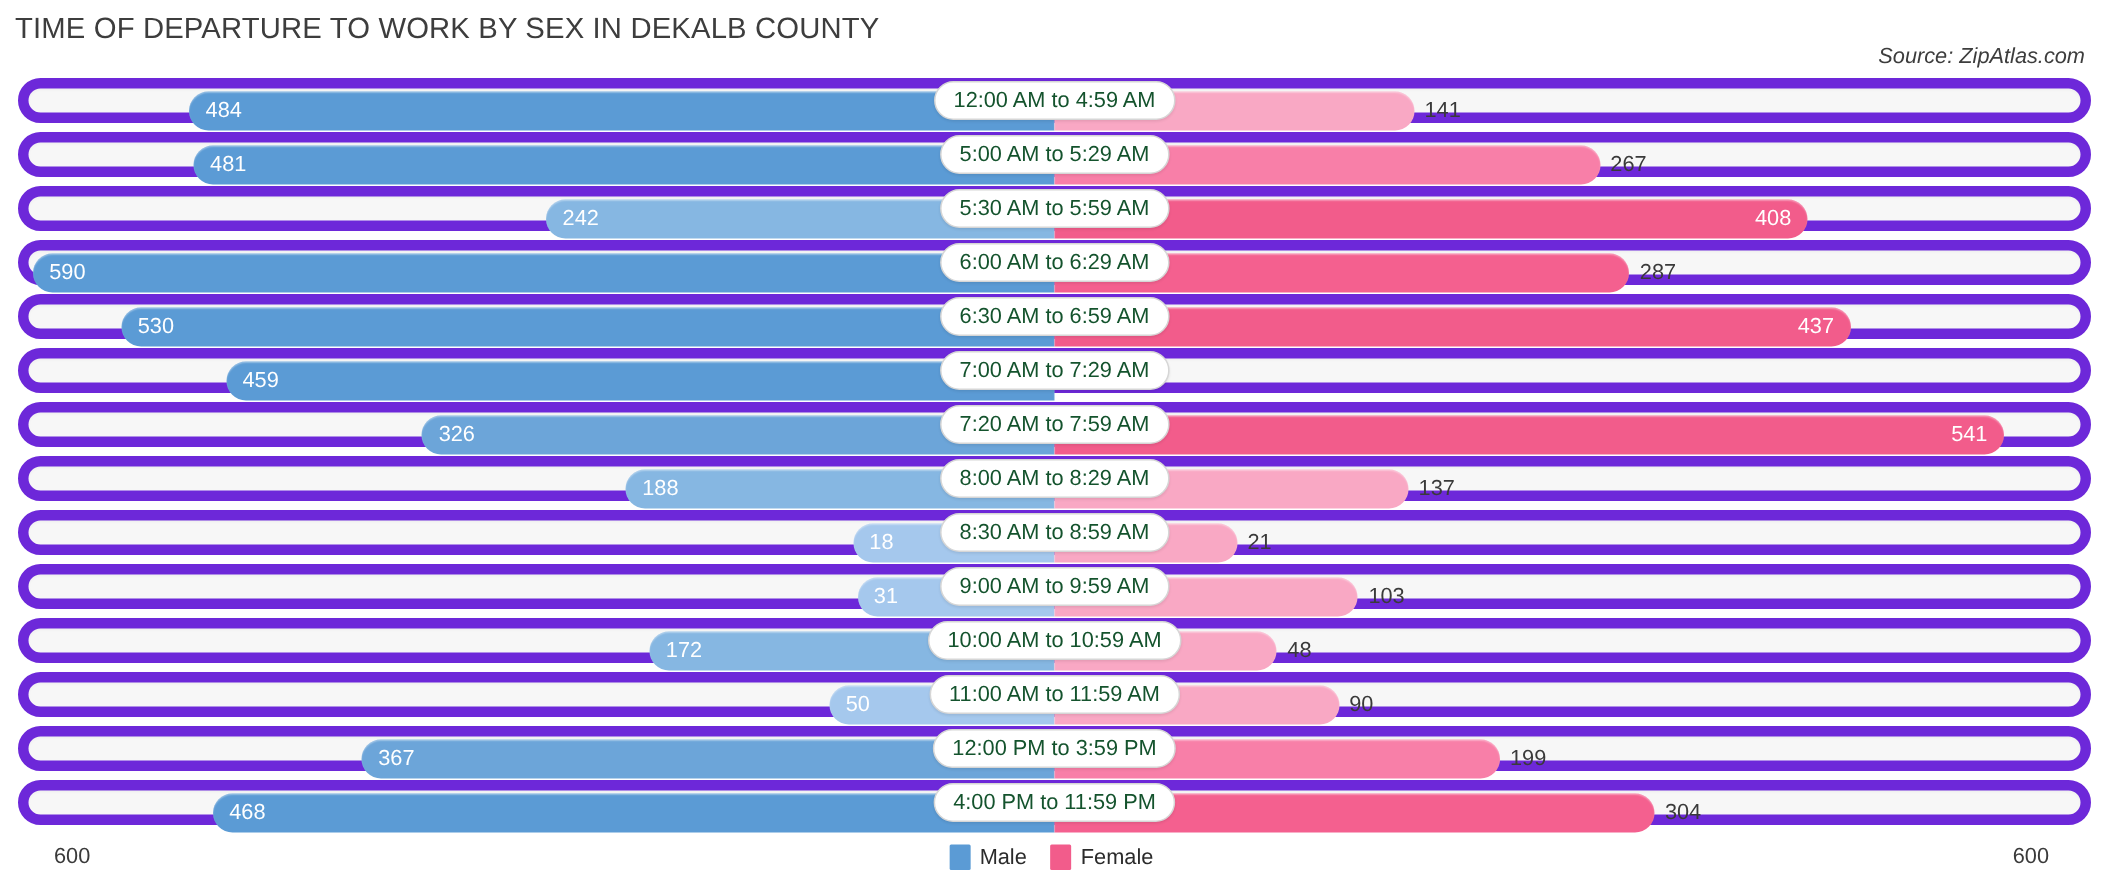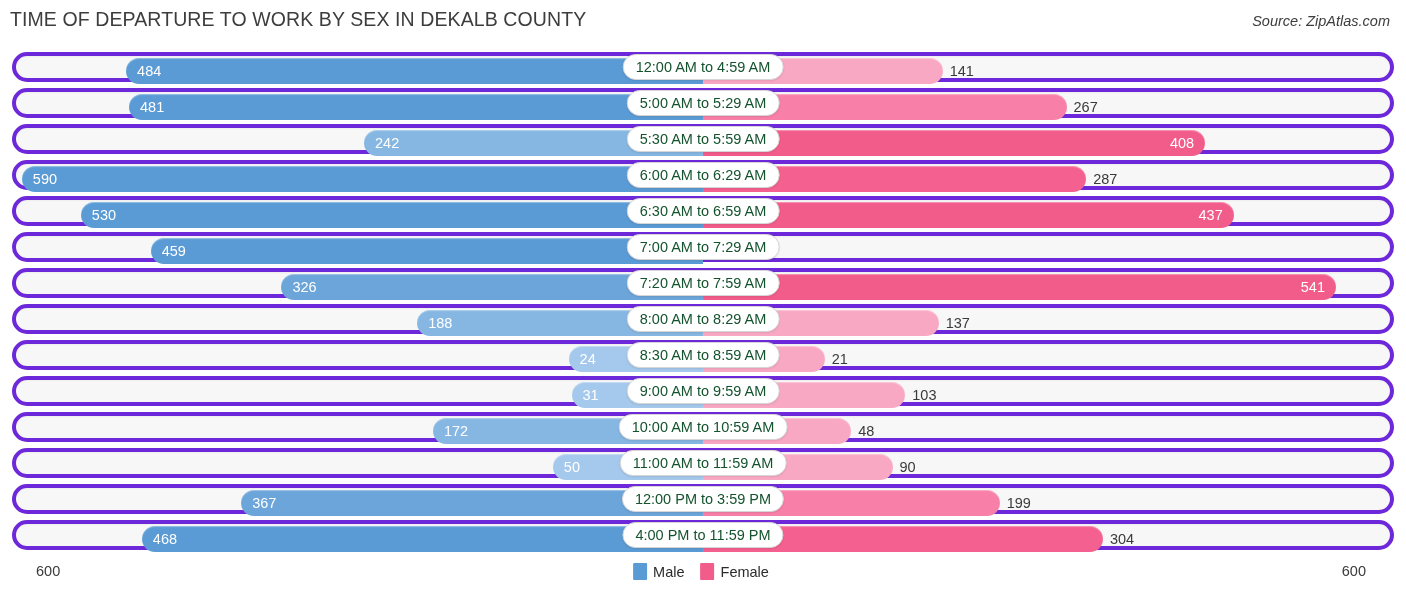--- a/index.html
+++ b/index.html
@@ -11,37 +11,37 @@
   }
   .page { position: relative; width: 1402px; height: 595px; }
 
   
   .title {
     position: absolute; left: 10px; top: 8px;
     font-size: 19.5px; color: #3d3d3d;
     letter-spacing: 0.1px; white-space: nowrap;
   }
   .source {
-    position: absolute; right: 12px; top: 13px;
+    position: absolute; right: 12px; top: 30px;
     font-size: 14.5px; font-style: italic; color: #3d3d3d;
     white-space: nowrap;
   }
 
   
   .rows { position: absolute; left: 0; top: 52px; width: 1406px; }
   .row {
     position: relative;
     height: 30px;
     margin-bottom: 6px;
   }
   .track {
     position: absolute; left: 12px; right: 12px; top: 0;
     height: 30px;
     background: #f7f7f7;
-    border: 4px solid #6d28d9;
+    border: 7px solid #6d28d9;
     border-radius: 15px;
     box-shadow: inset 0 1px 2px rgba(0,0,0,0.04);
   }
 
   
   .center-pill {
     position: absolute;
     left: 50%;
     top: 50%;
     transform: translate(-50%, -50%);
@@ -199,21 +199,21 @@
           </div>
           <div class="bar female" style="width: 235.717px; background: rgb(249, 168, 196);">
             <span class="val outside female-out">137</span>
           </div>
           <div class="center-pill">8:00 AM to 8:29 AM</div>
         </div>
       </div>
       <div class="row">
         <div class="track">
           <div class="bar male" style="width: 134.433px; background: rgb(165, 200, 237);">
-            <span class="val inside male-in">24</span>
+            <span class="val inside male-in">18</span>
           </div>
           <div class="bar female" style="width: 121.65px; background: rgb(249, 168, 196);">
             <span class="val outside female-out">21</span>
           </div>
           <div class="center-pill">8:30 AM to 8:59 AM</div>
         </div>
       </div>
       <div class="row">
         <div class="track">
           <div class="bar male" style="width: 131.483px; background: rgb(165, 200, 237);">

